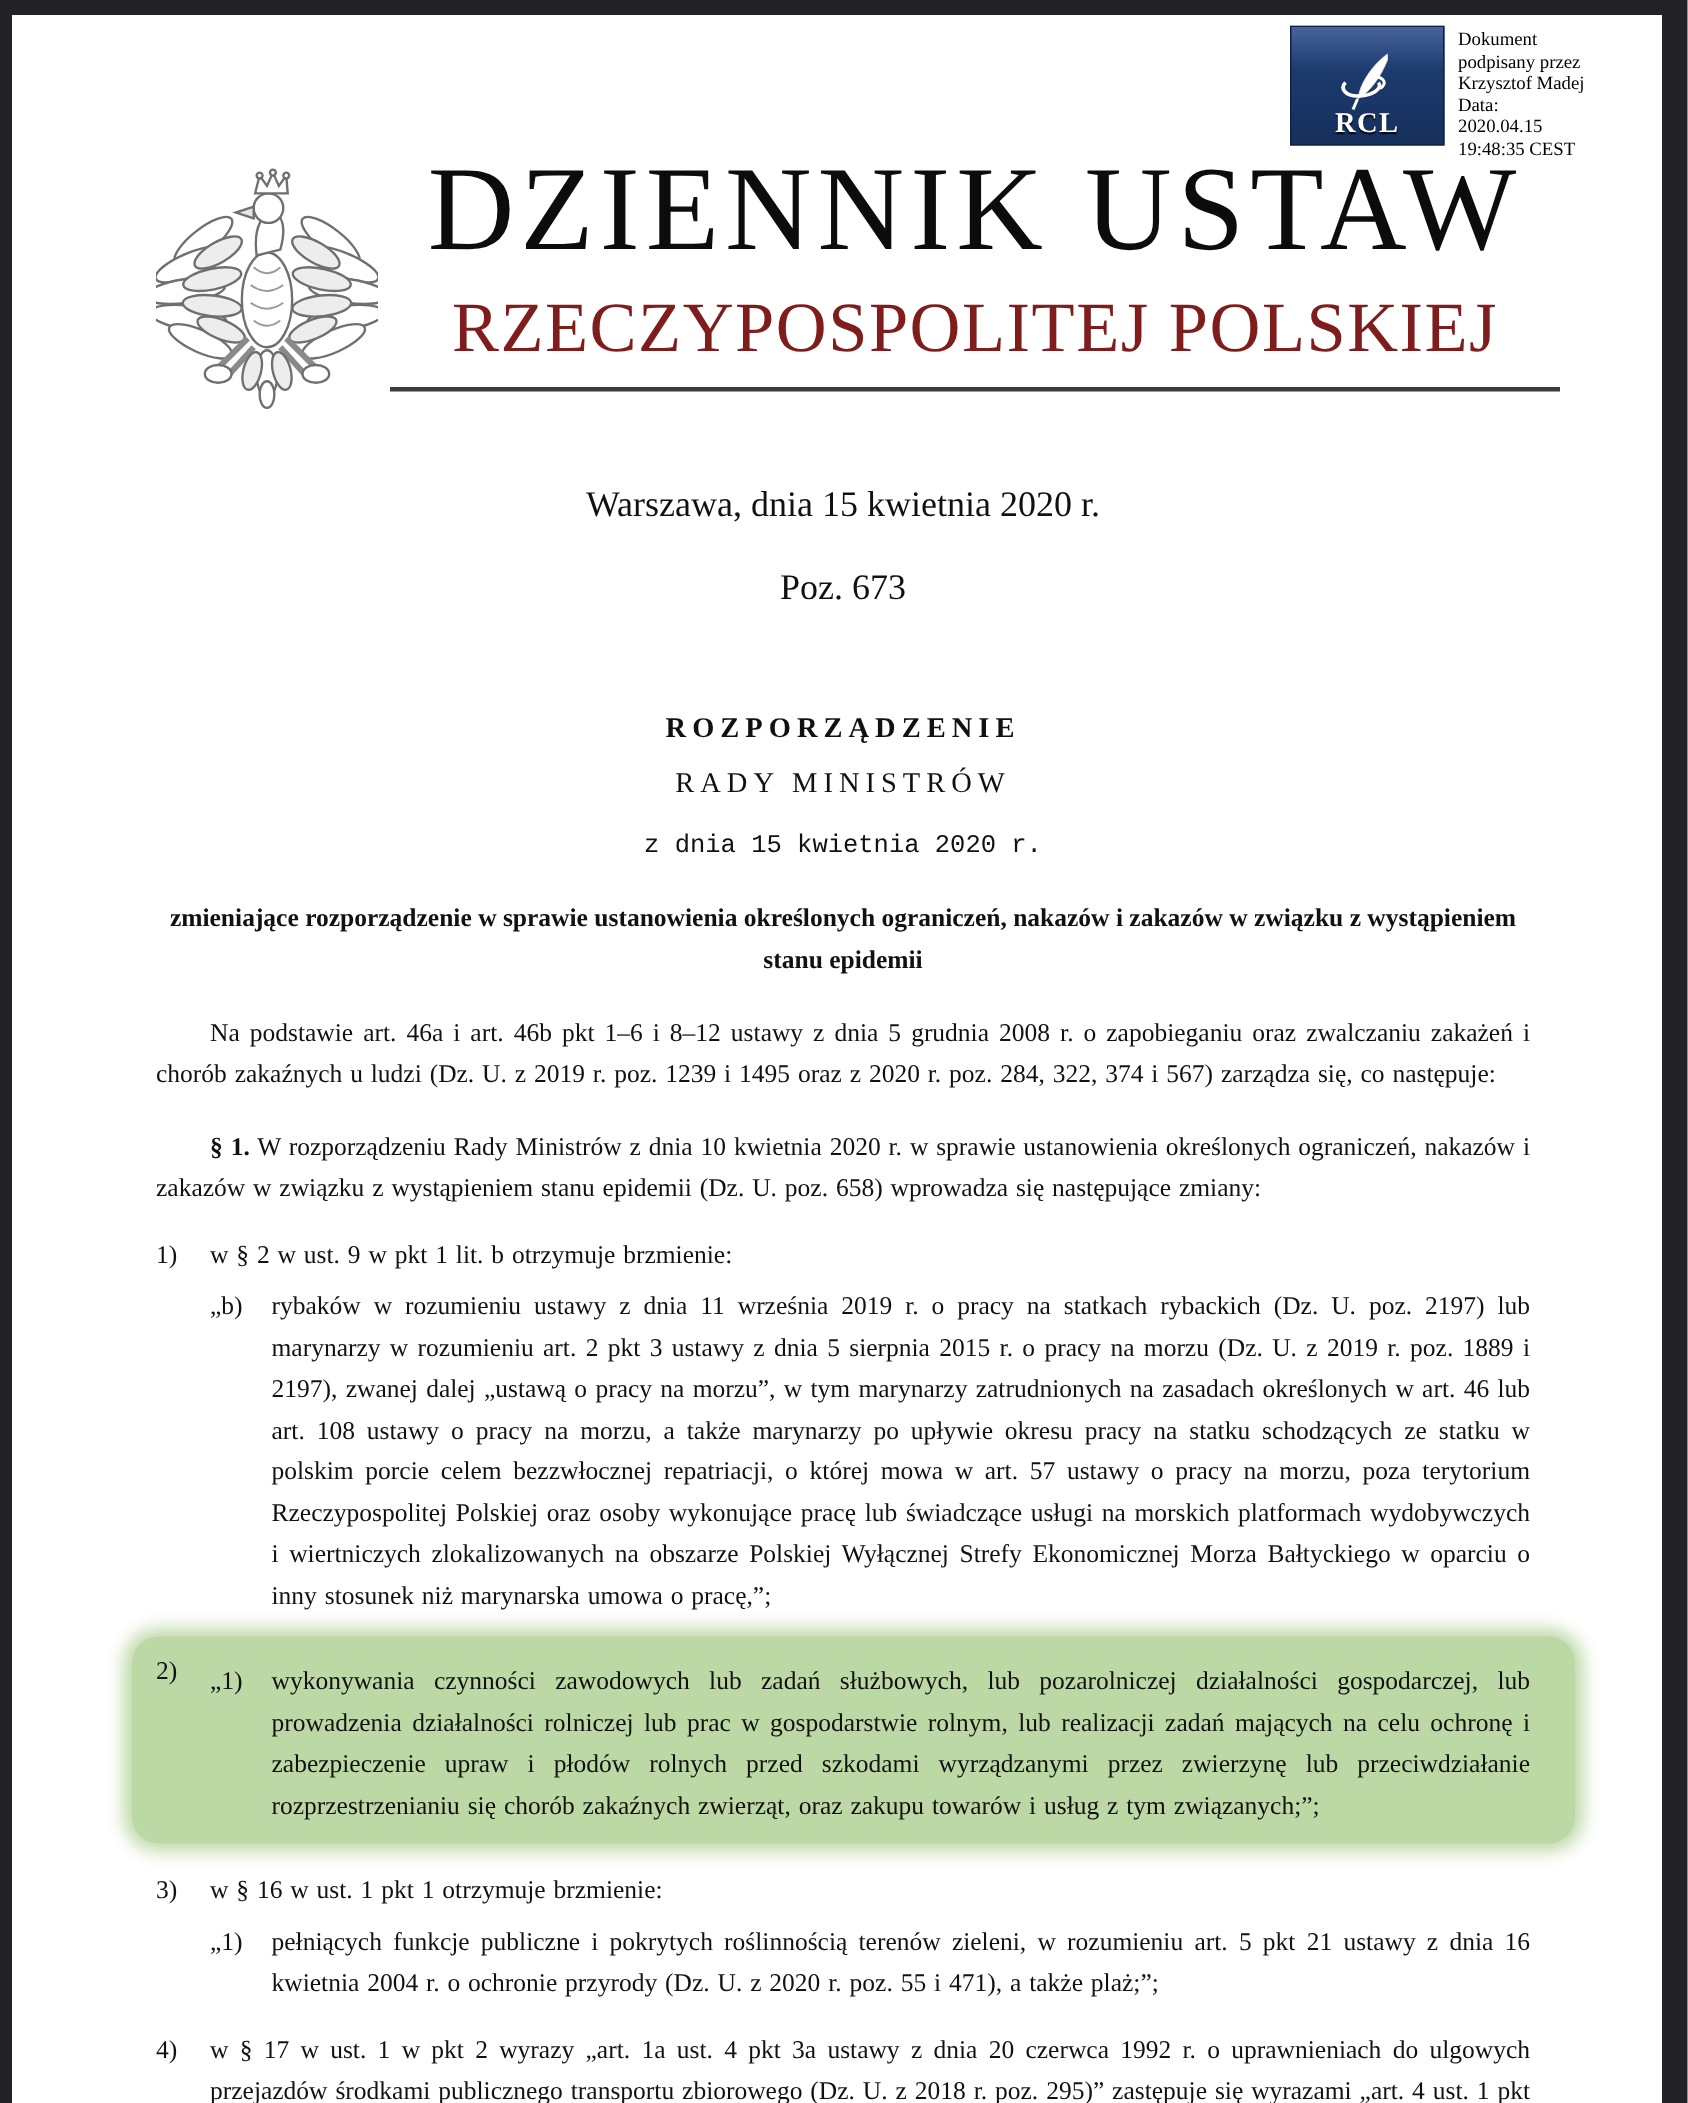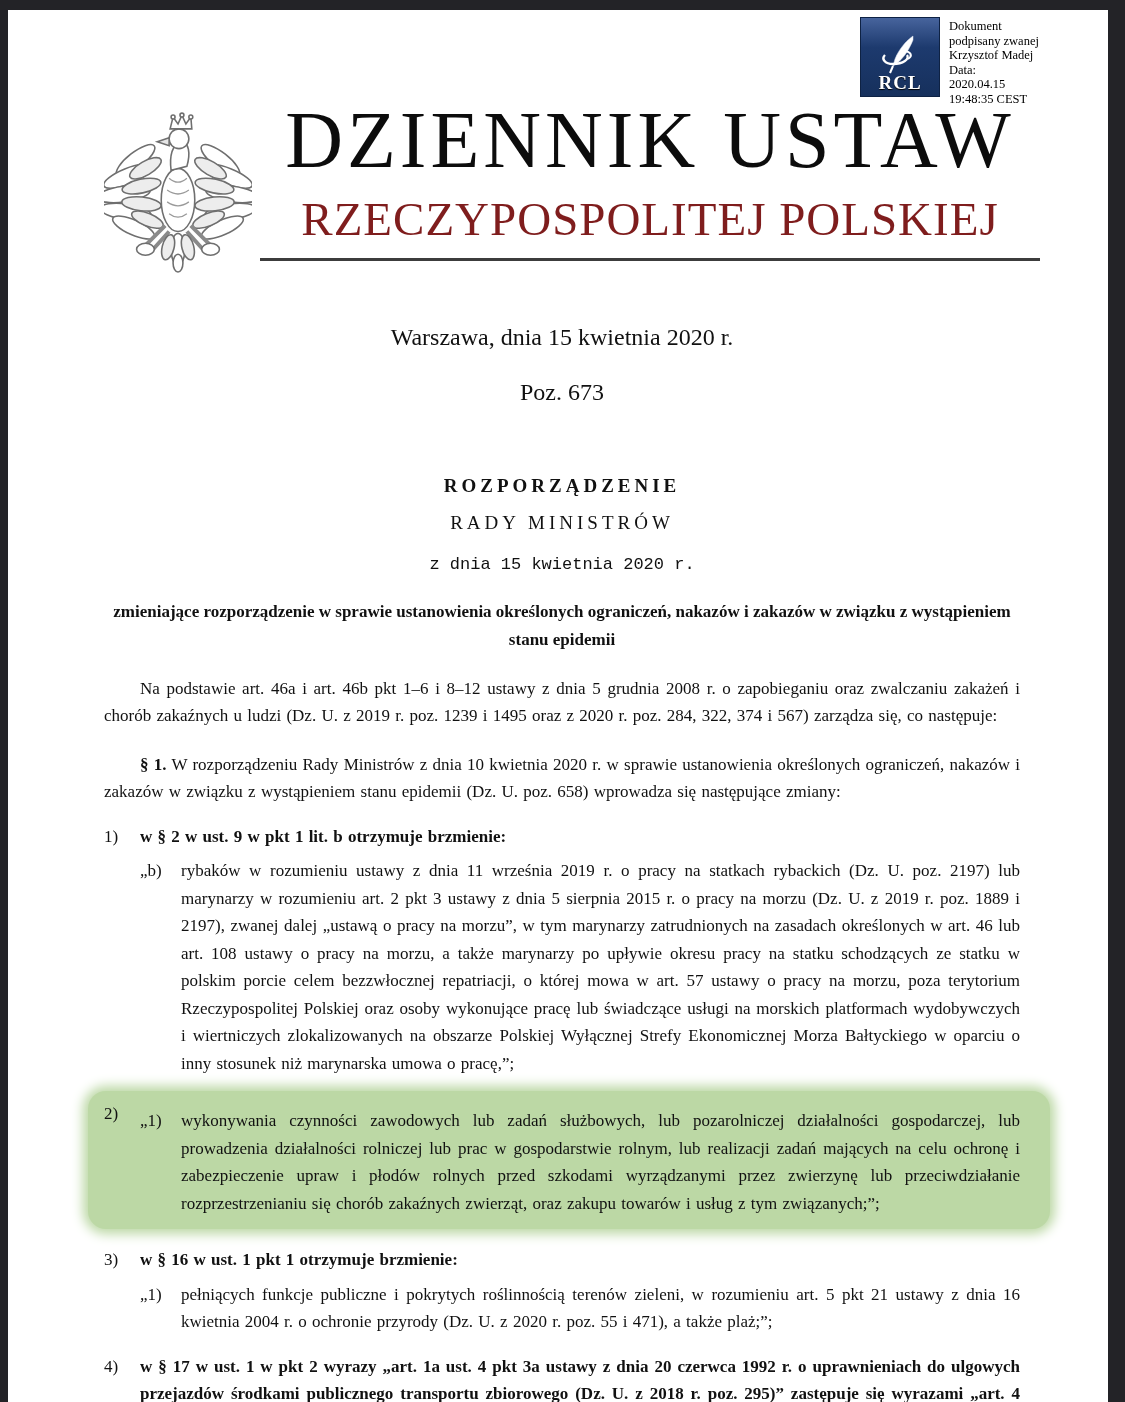--- a/index.html
+++ b/index.html
@@ -9,21 +9,21 @@
     font-family:"Liberation Serif", serif;
     position:relative;overflow:hidden;
   }
   .page{
     position:absolute;left:8px;top:10px;width:1100px;height:1392px;
     background:var(--page_bg,#ffffff);color:#111;
   }
   
   .stamp{position:absolute;top:7px;left:852px;display:flex;gap:9px;}
   .stamp-logo{
-    width:80px;height:80px;flex:none;
+    width:103px;height:80px;flex:none;
     background:linear-gradient(180deg,#48659e 0%,var(--stamp_bg,#1d3a6e) 38%,#16305c 100%);
     display:flex;flex-direction:column;align-items:center;justify-content:flex-end;
     box-shadow:0 0 0 1px #0e2244 inset;
   }
   .stamp-logo svg{position:absolute;margin-bottom:18px;}
   .stamp-logo-text{
     color:#fff;font-weight:bold;font-size:19px;letter-spacing:1px;
     line-height:1;margin-bottom:5px;z-index:2;text-shadow:0 1px 1px #000;
   }
   .stamp-text{font-size:12.5px;line-height:14.5px;color:#000;padding-top:2px;width:105px;}
@@ -40,21 +40,21 @@
   .poz{text-align:center;font-size:24px;margin-top:27px;}
   .act-type{text-align:center;font-weight:bold;font-size:19px;letter-spacing:4px;margin-top:66px;}
   .act-type2{text-align:center;font-weight:normal;font-size:19px;letter-spacing:4px;margin-top:9px;}
   .act-date{text-align:center;font-size:17px;margin-top:15px;font-family:Liberation Mono, monospace;}
   .act-subject{text-align:center;font-weight:bold;margin:19px auto 0 auto;max-width:900px;line-height:28px;}
   
   .para{text-align:justify;text-indent:36px;margin-top:21px;word-spacing:1px;}
   .amend{display:flex;margin-top:17px;}
   .amend-num{width:36px;flex:none;}
   .amend-body{flex:1;}
-  .amend-intro{text-align:justify;word-spacing:1px;font-weight:bold;}
+  .amend-intro{text-align:justify;word-spacing:1px;}
   .sub{display:flex;margin-top:7px;}
   .sub-marker{width:41px;flex:none;}
   .sub-text{flex:1;text-align:justify;word-spacing:1px;}
   .hl-wrap{
     background:var(--highlight,#bcd8a5);
     border-radius:18px;
     margin:14px -30px 4px -16px;
     padding:9px 30px 12px 16px;
     box-shadow:0 0 12px 5px var(--highlight,#bcd8a5);
   }
@@ -70,21 +70,21 @@
       <svg width="46" height="46" viewBox="0 0 46 46">
         <path d="M36 3 C29 8 22 16 18 26 L16 33 L19 31 C26 26 32 17 36 7 Z" fill="#ffffff" stroke="#dfe6f2" stroke-width="0.5"></path>
         <path d="M16 33 L13 40" stroke="#ffffff" stroke-width="2" fill="none"></path>
         <path d="M8 22 C4 26 8 31 16 31 C26 31 33 26 30 22" stroke="#ffffff" stroke-width="2.4" fill="none"></path>
         <path d="M28 18 C34 19 36 23 31 26" stroke="#ffffff" stroke-width="2" fill="none"></path>
       </svg>
       <div class="stamp-logo-text">RCL</div>
     </div>
     <div class="stamp-text">
       <div>Dokument</div>
-      <div>podpisany zwanej</div>
+      <div>podpisany przez</div>
       <div>Krzysztof Madej</div>
       <div>Data:</div>
       <div>2020.04.15</div>
       <div>19:48:35 CEST</div>
     </div>
   </div>
 
   <div class="masthead">
     <svg class="eagle" viewBox="0 0 150 172">
       <g stroke="#6f6f6f" stroke-width="1.6" fill="#ffffff">

